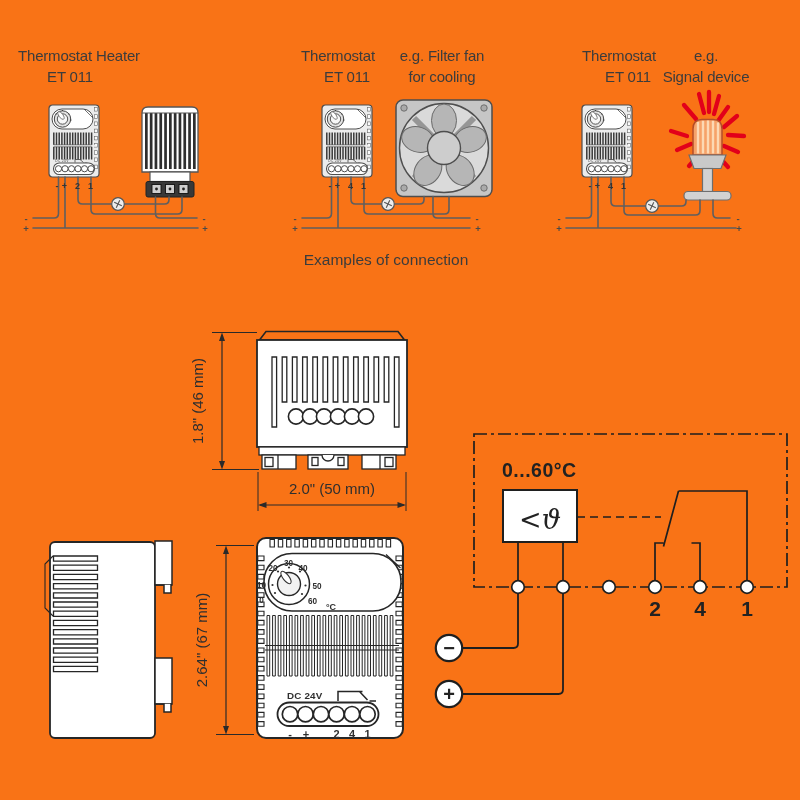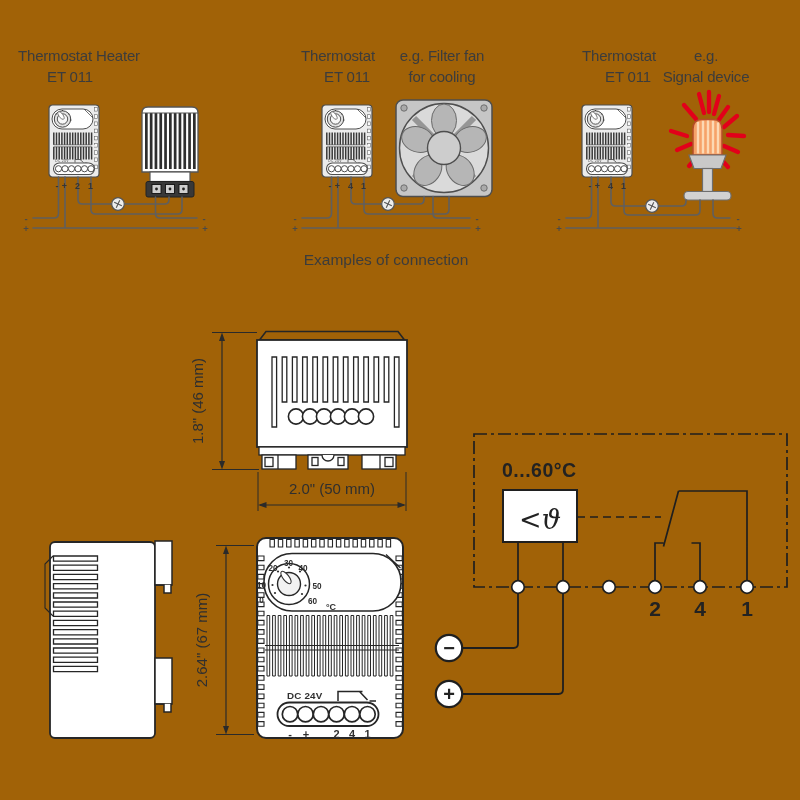--- a/index.html
+++ b/index.html
@@ -1,16 +1,16 @@
 <!DOCTYPE html>
 <html><head>
 <meta charset="utf-8">
 <style>
   html,body{margin:0;padding:0;background:#fff;}
-  .canvas{position:relative;width:800px;height:800px;background:#a16207;overflow:hidden;}
+  .canvas{position:relative;width:800px;height:800px;background:#f97316;overflow:hidden;}
   svg{display:block;}
   text{font-family:"Liberation Sans","DejaVu Sans",sans-serif;fill:#3c3c3c;}
   .t-h{font-size:15px;letter-spacing:-0.2px;}
   .t-cap{font-size:15.5px;}
   .t-term{font-size:9px;font-weight:700;fill:#353535;}
   .t-bus{font-size:9.5px;font-weight:700;fill:#4a4a4a;}
   .t-micro{font-size:3.6px;fill:#555;letter-spacing:0.2px;}
   .t-dim{font-size:15px;fill:#2f2f2f;}
   .t-scale{font-size:8.2px;font-weight:600;fill:#2f2f2f;}
   .t-unit{font-size:9px;font-weight:600;fill:#2f2f2f;}

